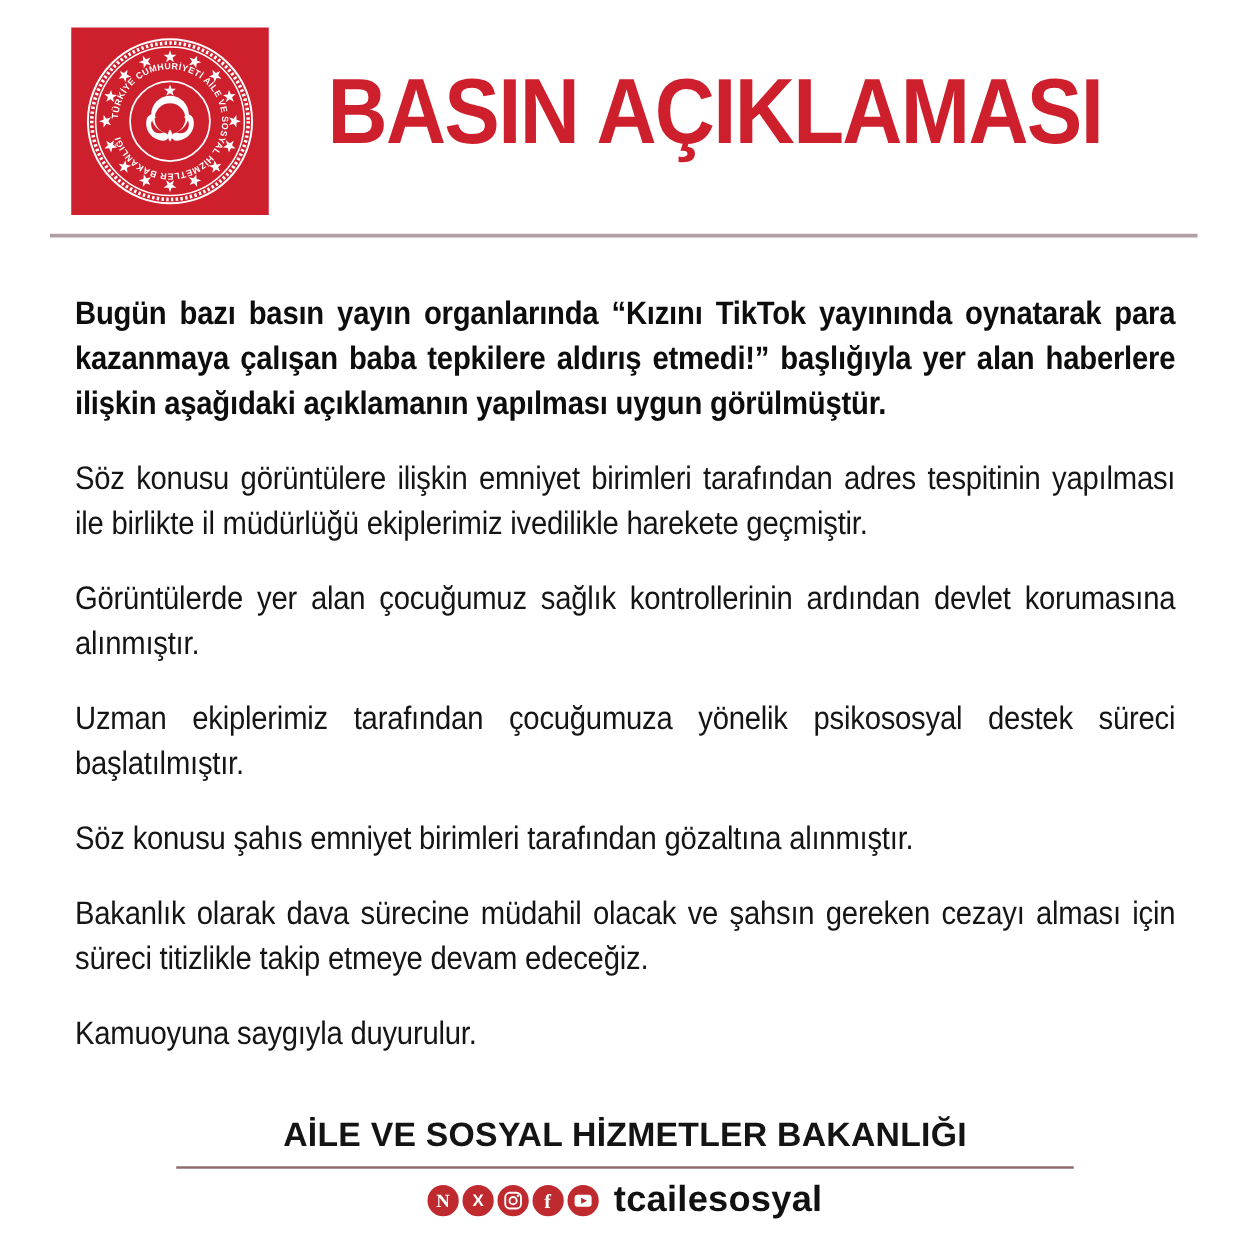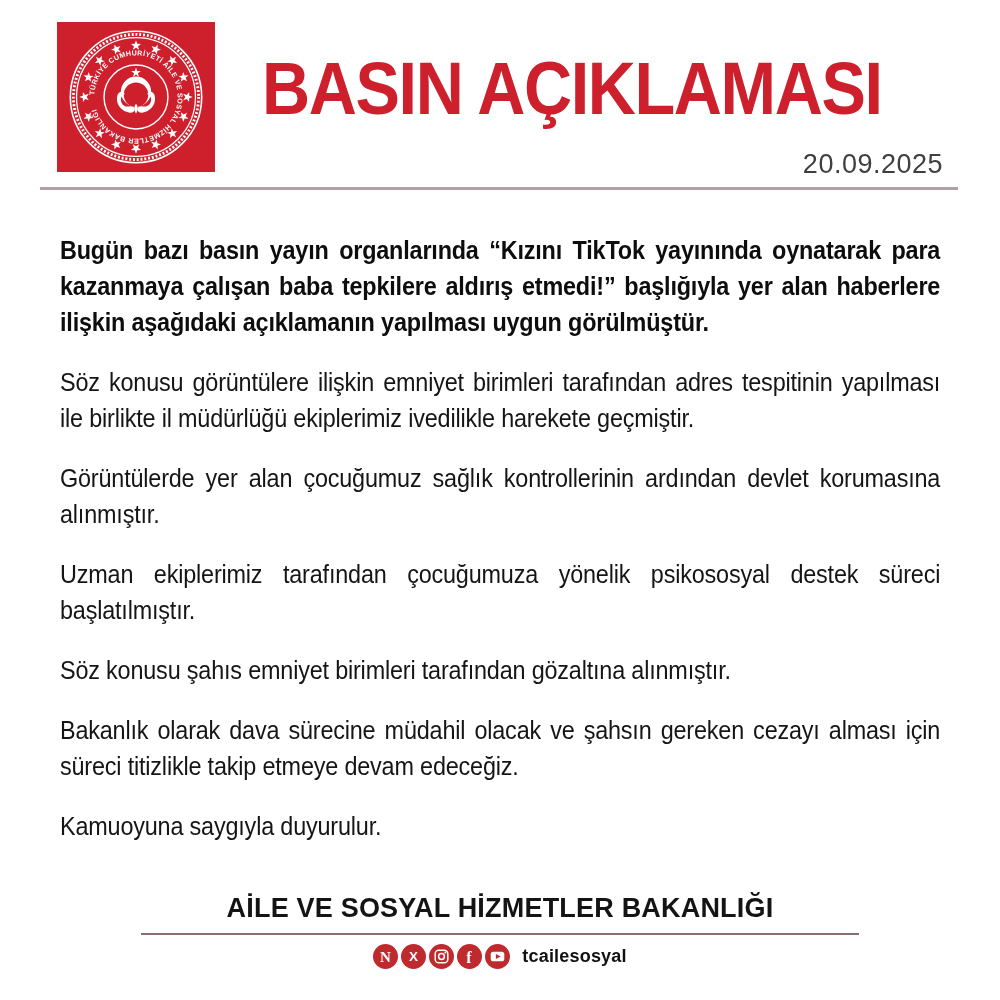--- a/index.html
+++ b/index.html
@@ -75,21 +75,21 @@
     display: flex; align-items: center; justify-content: center;
     gap: 3px;
   }
   .social-icon {
     width: 25px; height: 25px; border-radius: 50%;
     background: #bf2a2e;
     display: inline-flex; align-items: center; justify-content: center;
   }
   .social-icon svg { display: block; }
   .social-handle {
-    font-size: 18px; font-weight: bold; color: #111;
+    font-size: 29px; font-weight: bold; color: #111;
     margin-left: 9px; letter-spacing: 0.2px;
   }
 </style>
 </head>
 <body>
 
 <div class="page">
 
   <div class="logo-square">
     <svg width="150" height="142" viewBox="-80 -80 160 160" aria-hidden="true">
@@ -136,21 +136,20 @@
 
       <g fill="#ffffff">
         <path d="M -21,-2 C -23,6 -19,14 -10,17 C -5,18.6 -1.5,17 -1.5,13.8 C -1.5,11 -4.5,10 -7.5,10.6 C -13,11.6 -16.5,8.6 -17,3.4 C -17.3,0.4 -15.6,-2.2 -12.8,-3.4 L -14.4,-7.4 C -18,-6 -20.2,-4.6 -21,-2 Z"></path>
         <path d="M 21,-2 C 23,6 19,14 10,17 C 5,18.6 1.5,17 1.5,13.8 C 1.5,11 4.5,10 7.5,10.6 C 13,11.6 16.5,8.6 17,3.4 C 17.3,0.4 15.6,-2.2 12.8,-3.4 L 14.4,-7.4 C 18,-6 20.2,-4.6 21,-2 Z"></path>
         <path d="M 0,7.5 C -2.6,10.5 -2.6,15 0,18.5 C 2.6,15 2.6,10.5 0,7.5 Z"></path>
       </g>
     </svg>
   </div>
 
   <div class="press-title">BASIN AÇIKLAMASI</div>
-  <div class="release-date">20.09.2025</div>
   <div class="header-divider"></div>
 
   <div class="press-body">
     <div class="press-body-inner">
       <p class="lead">Bugün bazı basın yayın organlarında “Kızını TikTok yayınında oynatarak para kazanmaya çalışan baba tepkilere aldırış etmedi!” başlığıyla yer alan haberlere ilişkin aşağıdaki açıklamanın yapılması uygun görülmüştür.</p>
       <p>Söz konusu görüntülere ilişkin emniyet birimleri tarafından adres tespitinin yapılması ile birlikte il müdürlüğü ekiplerimiz ivedilikle harekete geçmiştir.</p>
       <p>Görüntülerde yer alan çocuğumuz sağlık kontrollerinin ardından devlet korumasına alınmıştır.</p>
       <p>Uzman ekiplerimiz tarafından çocuğumuza yönelik psikososyal destek süreci başlatılmıştır.</p>
       <p>Söz konusu şahıs emniyet birimleri tarafından gözaltına alınmıştır.</p>
       <p>Bakanlık olarak dava sürecine müdahil olacak ve şahsın gereken cezayı alması için süreci titizlikle takip etmeye devam edeceğiz.</p>

